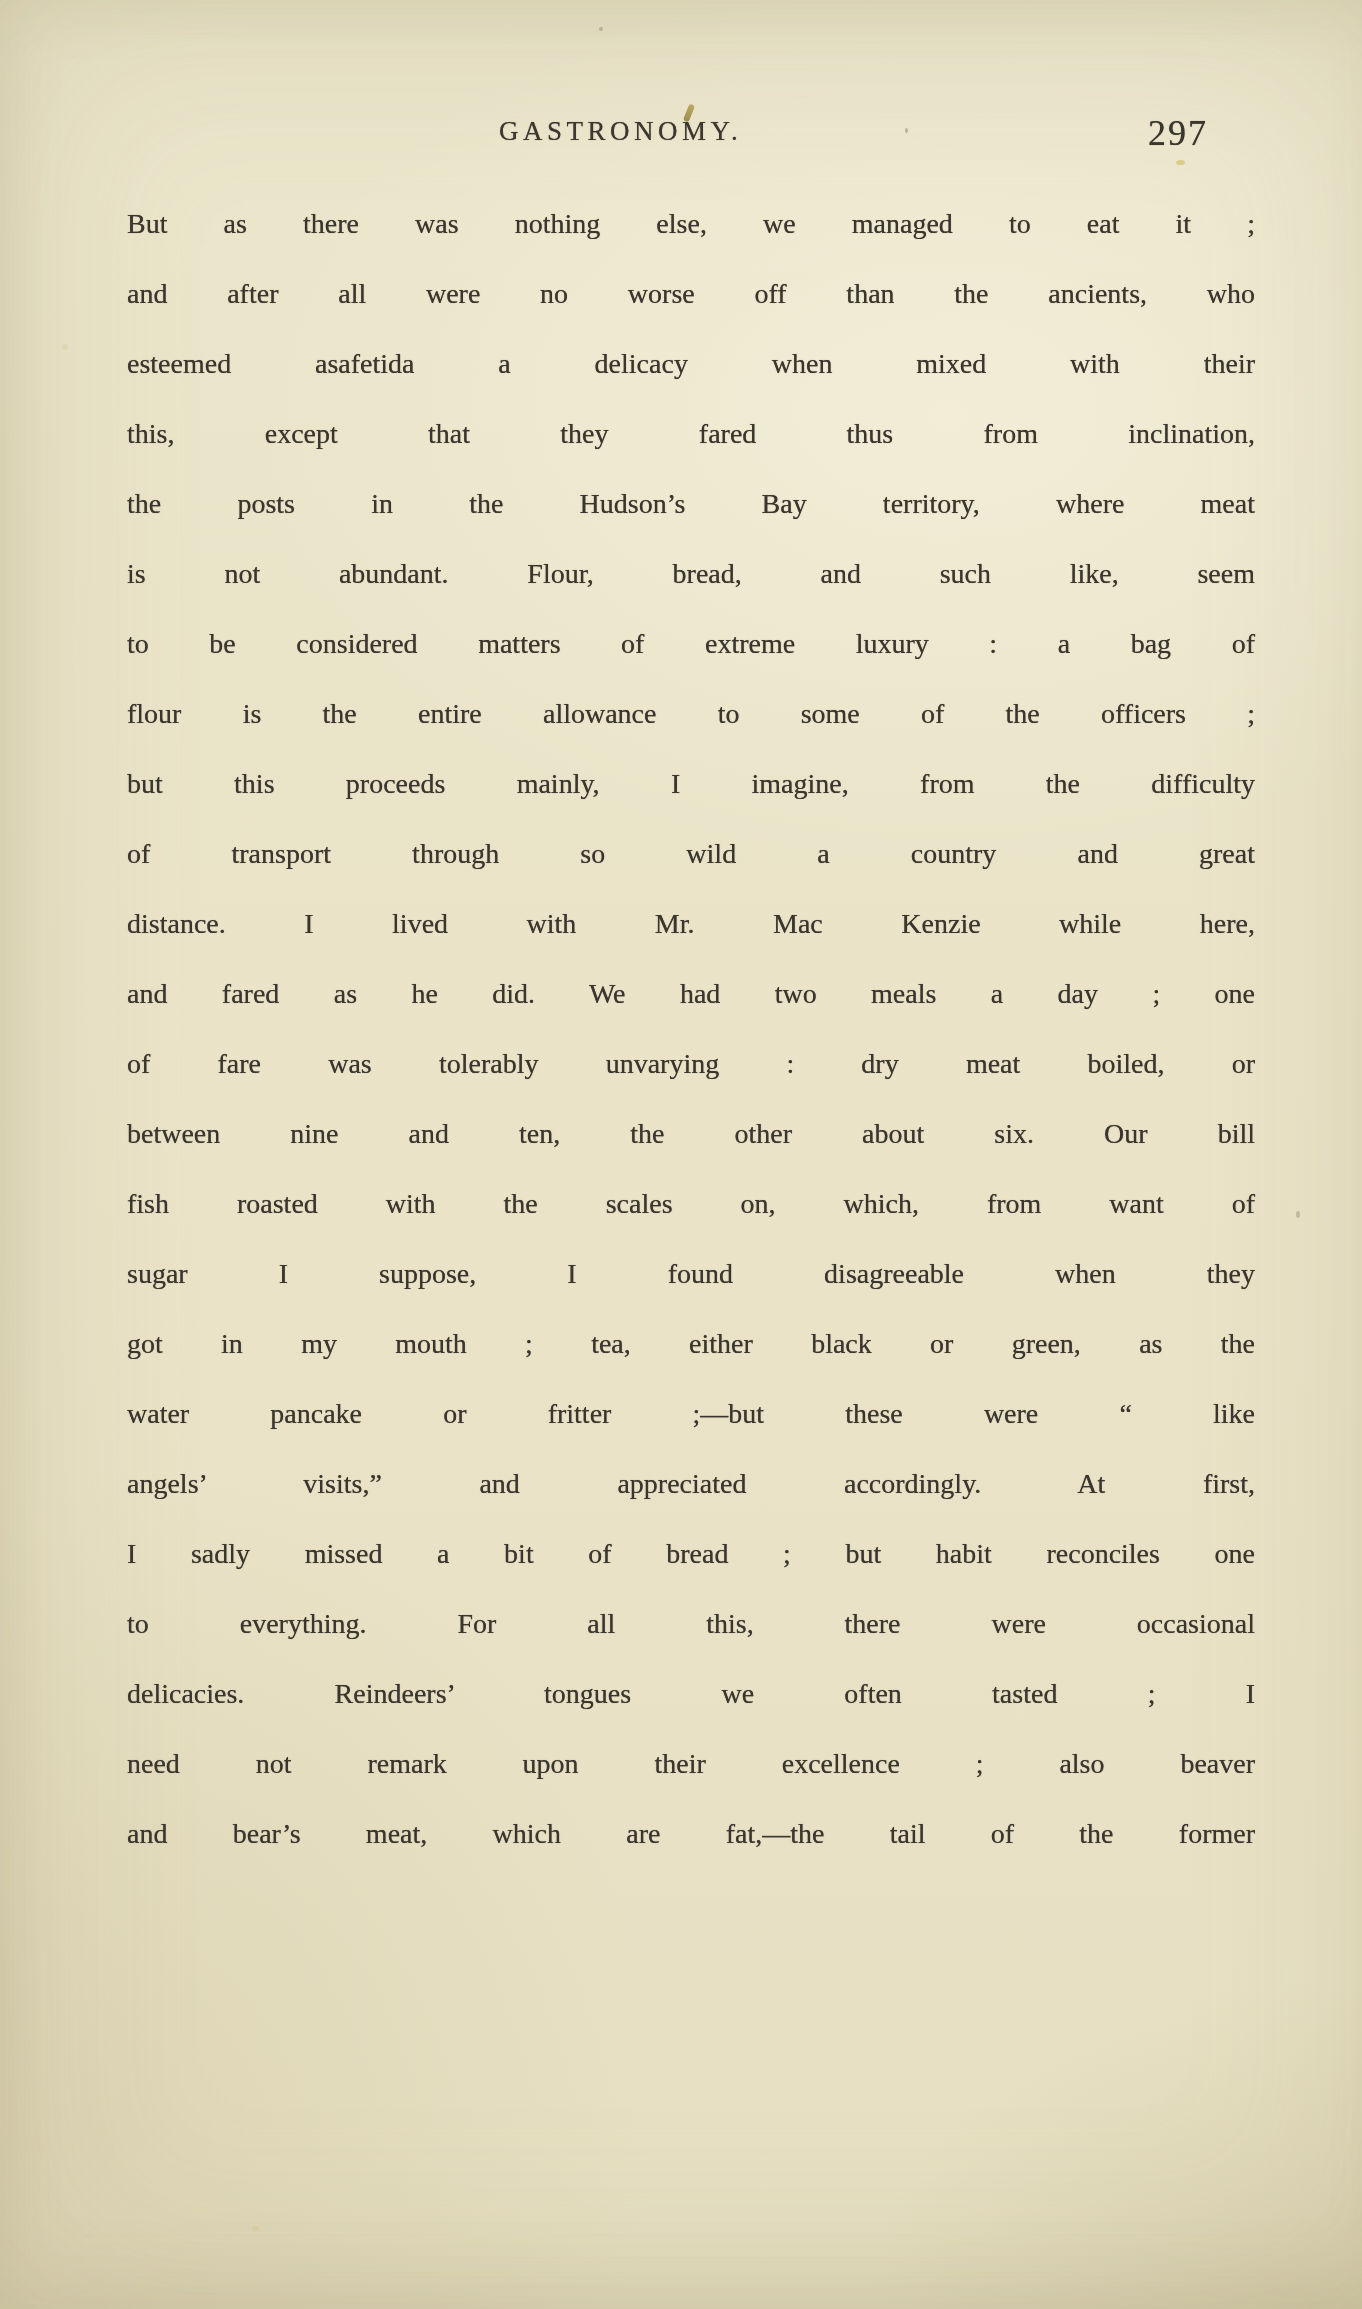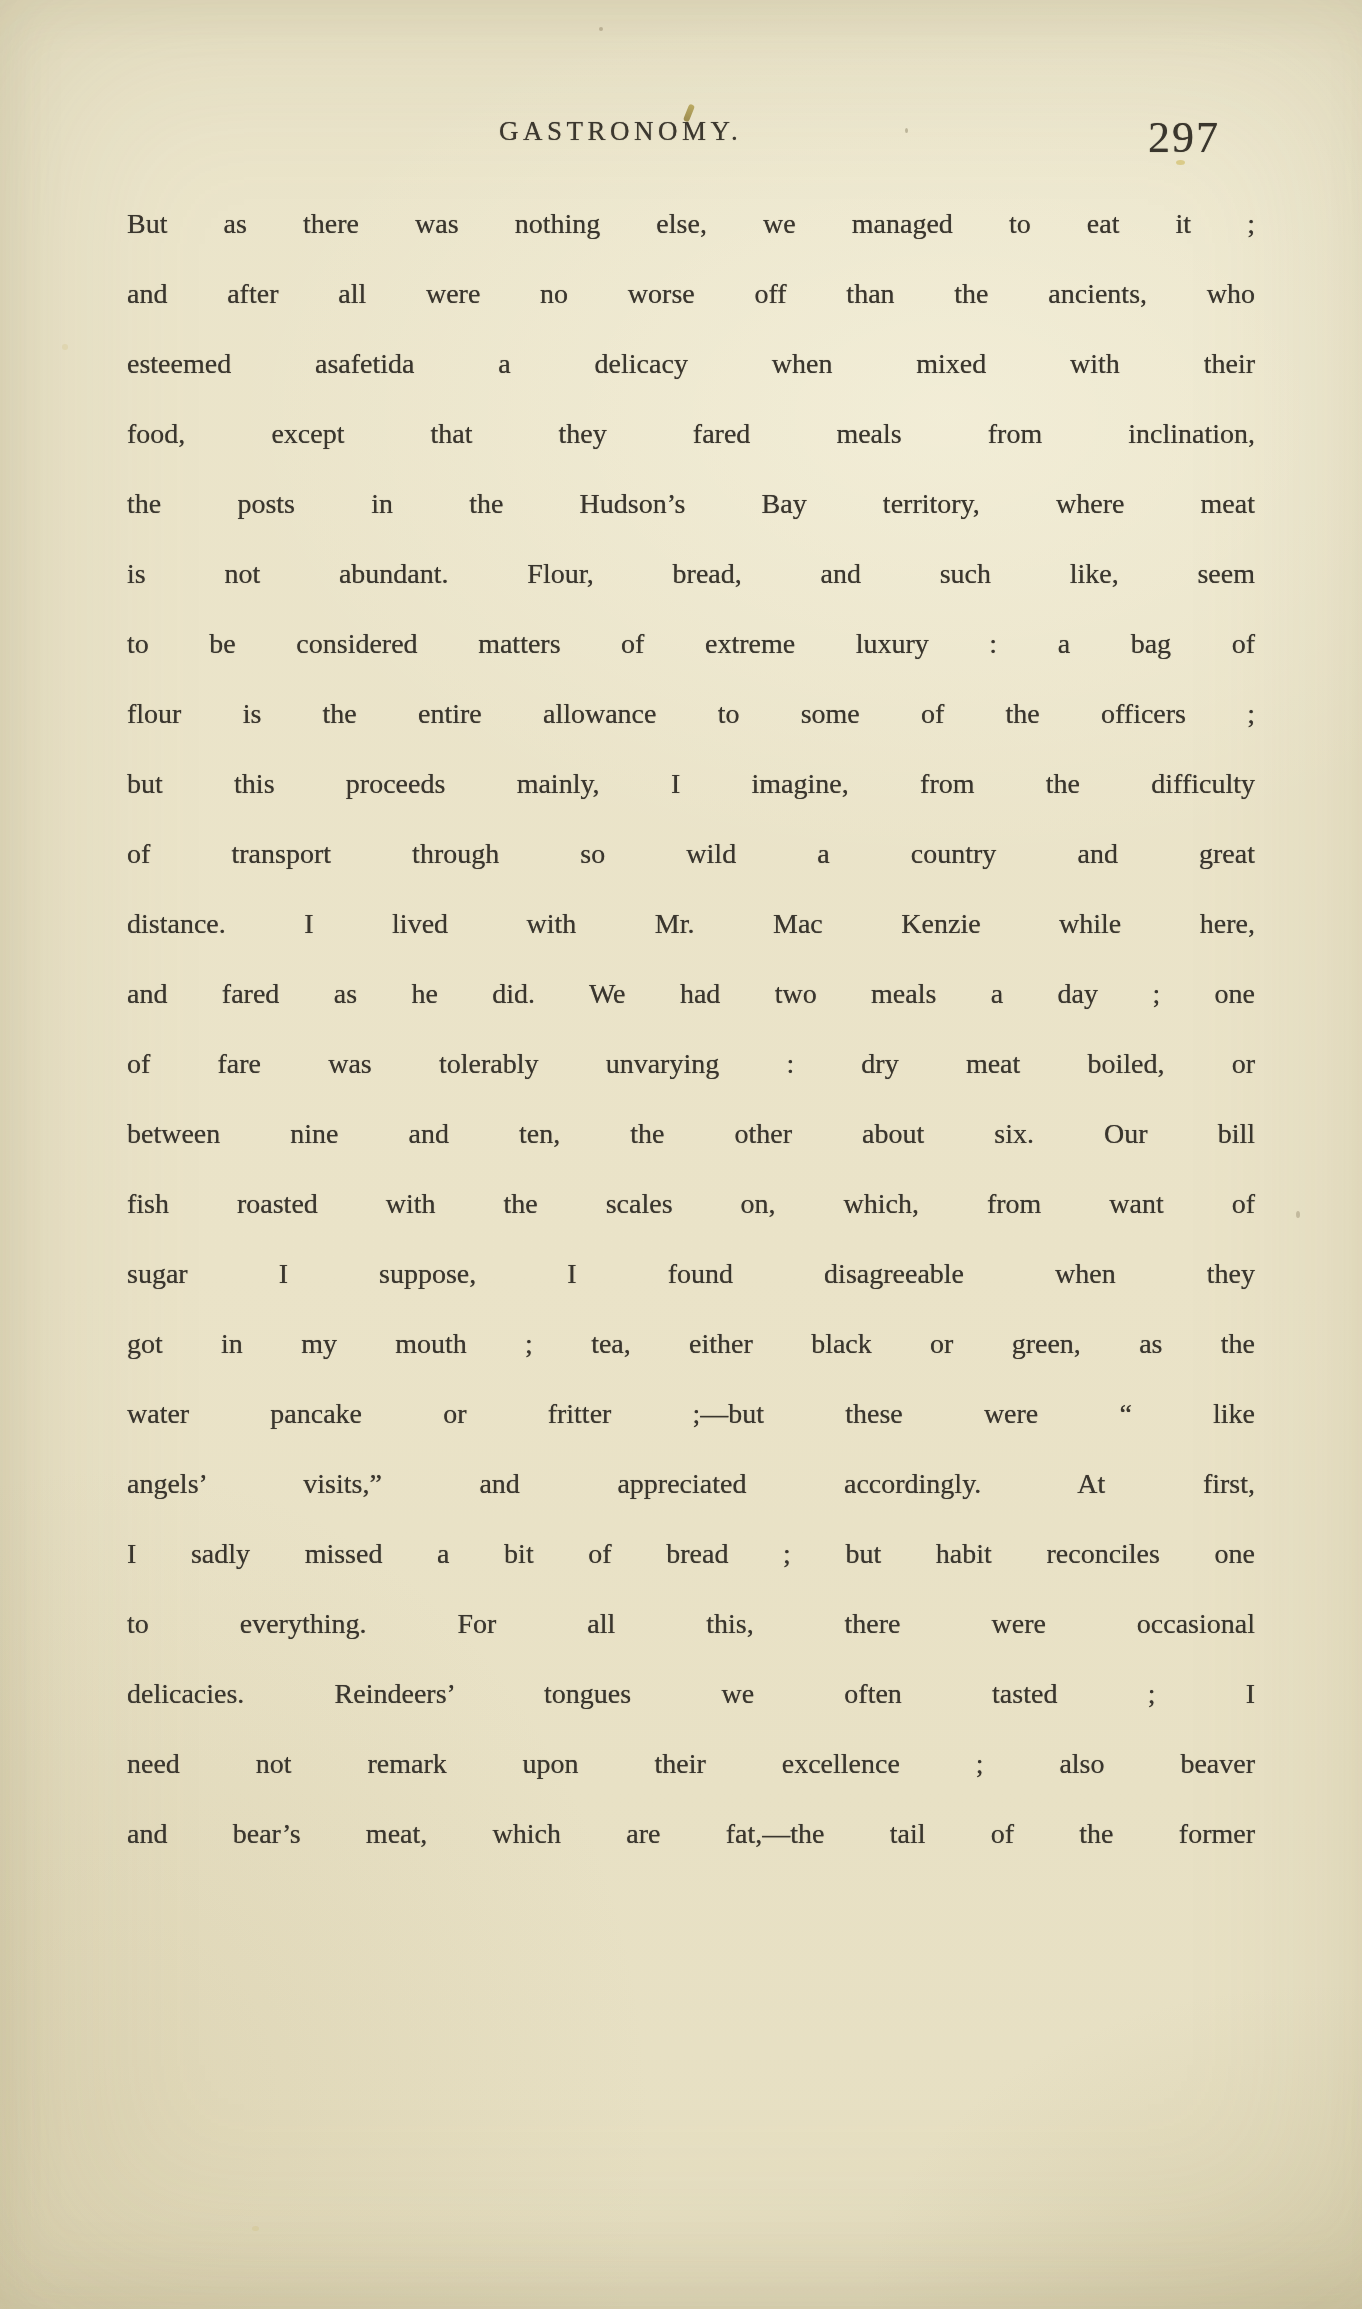--- a/index.html
+++ b/index.html
@@ -31,21 +31,21 @@
     font-size: 27px;
     letter-spacing: 4.5px;
     color: #3c382f;
     text-shadow: 0 0 0.8px rgba(56,52,44,0.75);
     white-space: nowrap;
   }
   .head-page {
     position: absolute;
     left: 1148px;
     top: 112px;
-    font-size: 44px;
+    font-size: 36px;
     letter-spacing: 2px;
     color: #3a362d;
     text-shadow: 0 0 0.8px rgba(56,52,44,0.75);
     white-space: nowrap;
   }
 
   
   .body-text {
     position: absolute;
     left: 127px;
@@ -94,21 +94,21 @@
     <span class="head-title">GASTRONOMY.</span>
     <span class="head-page">297</span>
   </div>
 
   <div class="ink-tick"></div>
 
   <div class="body-text">
       <div class="line">But as there was nothing else, we managed to eat it ;</div>
       <div class="line">and after all were no worse off than the ancients, who</div>
       <div class="line">esteemed asafetida a delicacy when mixed with their</div>
-      <div class="line">food, except that they fared meals from inclination,</div>
+      <div class="line">this, except that they fared thus from inclination,</div>
       <div class="line">the posts in the Hudson’s Bay territory, where meat</div>
       <div class="line">is not abundant.  Flour, bread, and such like, seem</div>
       <div class="line">to be considered matters of extreme luxury : a bag of</div>
       <div class="line">flour is the entire allowance to some of the officers ;</div>
       <div class="line">but this proceeds mainly, I imagine, from the difficulty</div>
       <div class="line">of transport through so wild a country and great</div>
       <div class="line">distance.  I lived with Mr. Mac Kenzie while here,</div>
       <div class="line">and fared as he did.  We had two meals a day ; one</div>
       <div class="line">of fare was tolerably unvarying : dry meat boiled, or</div>
       <div class="line">between nine and ten, the other about six.  Our bill</div>

